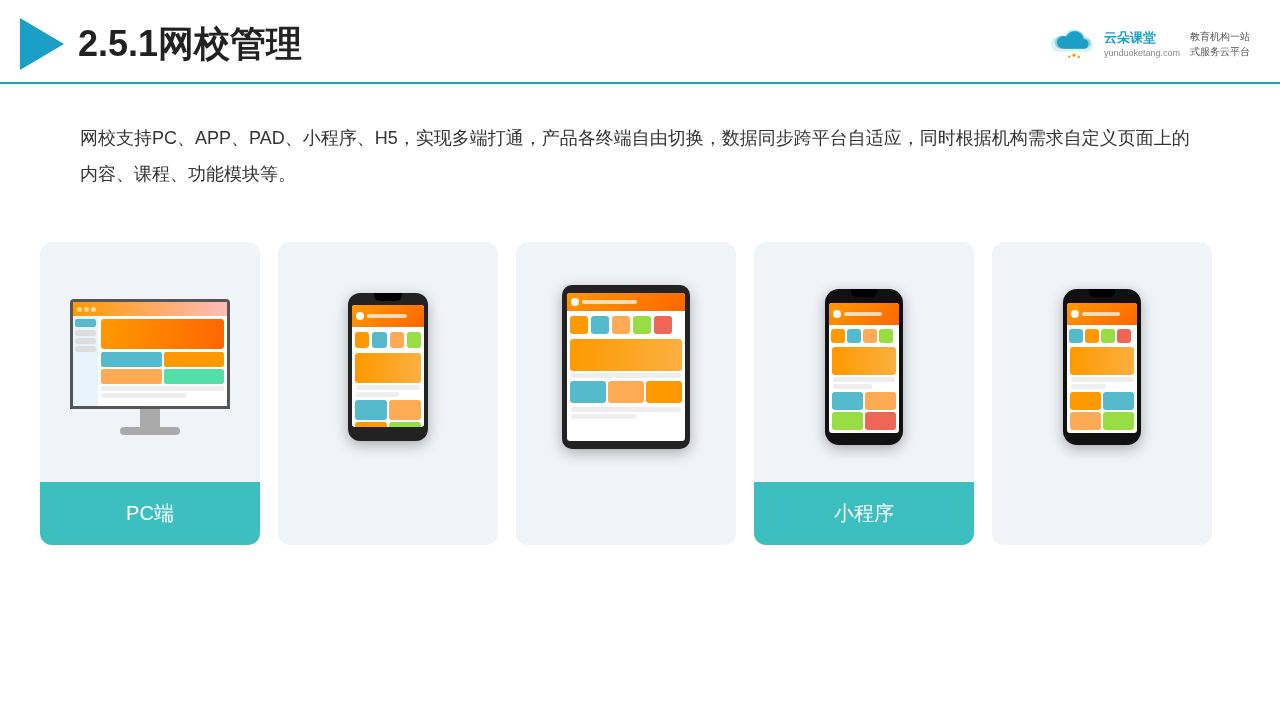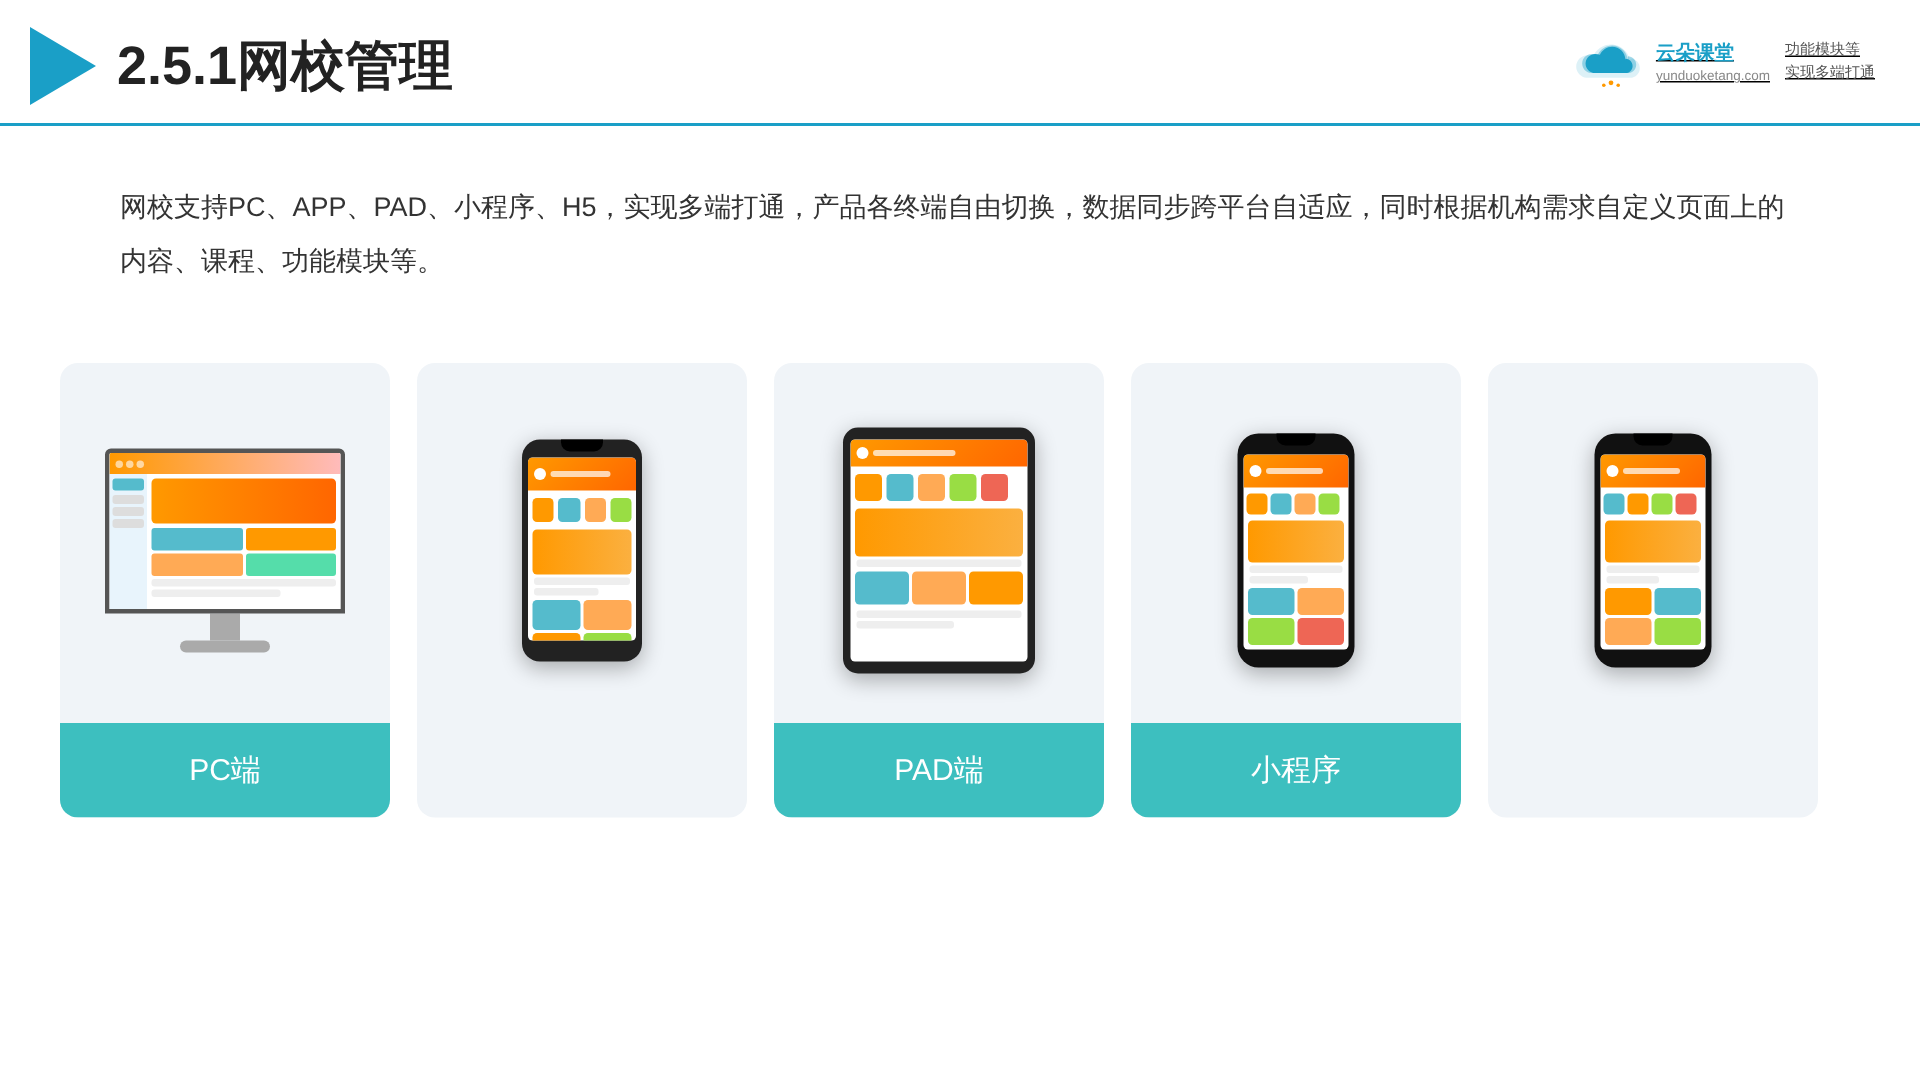--- a/index.html
+++ b/index.html
@@ -42,22 +42,22 @@
     }
 
     .header-right {
       display: flex;
       flex-direction: column;
       align-items: center;
     }
 
     .brand-logo-container {
       display: flex;
+      align-items: center;
       gap: 6px;
-      text-decoration: underline;
     }
 
     .cloud-icon {
       width: 48px;
       height: 36px;
     }
 
     .brand-text-right {
       display: flex;
       flex-direction: column;
@@ -318,22 +318,22 @@
 
         <circle cx="30" cy="36" r="2" fill="#f90"></circle>
         <circle cx="36" cy="38" r="1.5" fill="#f90"></circle>
         <circle cx="24" cy="38" r="1.5" fill="#f90"></circle>
       </svg>
       <div class="brand-text-right">
         <span class="brand-name">云朵课堂</span>
         <span class="brand-domain">yunduoketang.com</span>
       </div>
       <div style="font-size:10px; color:#555; line-height:1.5; margin-left:4px;">
-        <div>功能模块等</div>
-        <div>实现多端打通</div>
+        <div>教育机构一站</div>
+        <div>式服务云平台</div>
       </div>
     </div>
   </div>
 </div>
 
 <div class="description">
   <p>网校支持PC、APP、PAD、小程序、H5，实现多端打通，产品各终端自由切换，数据同步跨平台自适应，同时根据机构需求自定义页面上的内容、课程、功能模块等。</p>
 </div>
 
 <div class="cards-section">
@@ -427,21 +427,20 @@
           <div style="display:flex;gap:2px;padding:0 3px;margin-top:3px;">
             <div style="flex:1;height:22px;background:#5bc;border-radius:3px;"></div>
             <div style="flex:1;height:22px;background:#fa5;border-radius:3px;"></div>
             <div style="flex:1;height:22px;background:#f90;border-radius:3px;"></div>
           </div>
           <div class="app-text-line" style="margin-top:4px;"></div>
           <div class="app-text-line" style="width:55%;"></div>
         </div>
       </div>
     </div>
-    <div class="card-label">PAD端</div>
   </div>
 
   <div class="device-card">
     <div class="device-image-area">
       <div class="phone-tall">
         <div class="phone-tall-notch"></div>
         <div class="app-screen-sim">
           <div class="app-orange-header">
             <div class="app-white-dot"></div>
             <div style="height:4px;width:38px;background:rgba(255,255,255,0.7);border-radius:2px;"></div>

